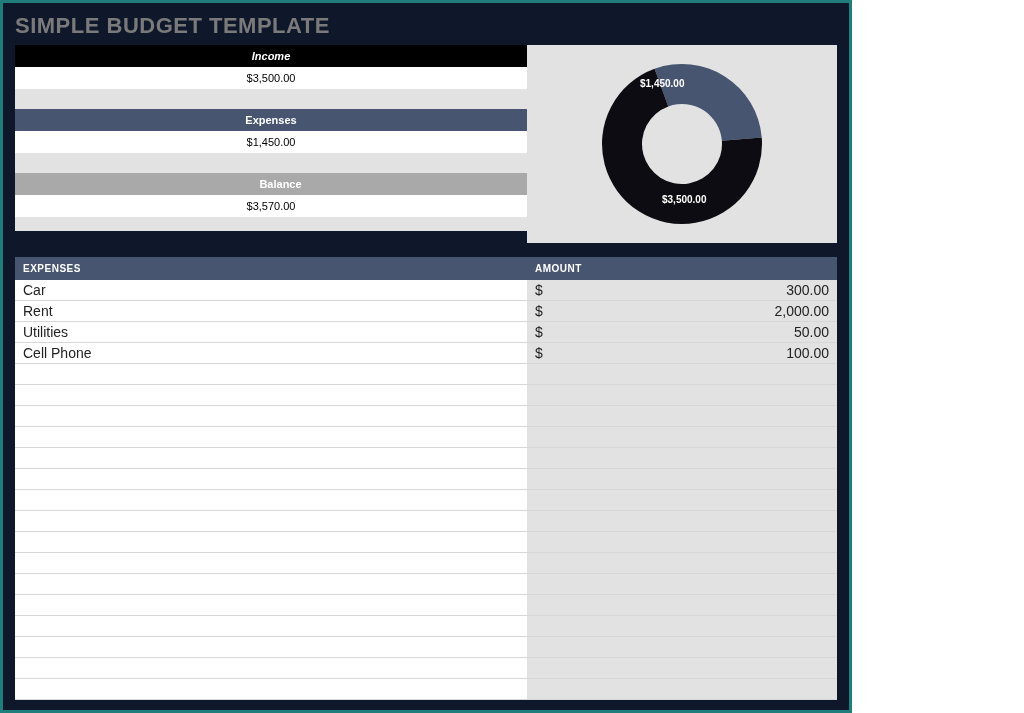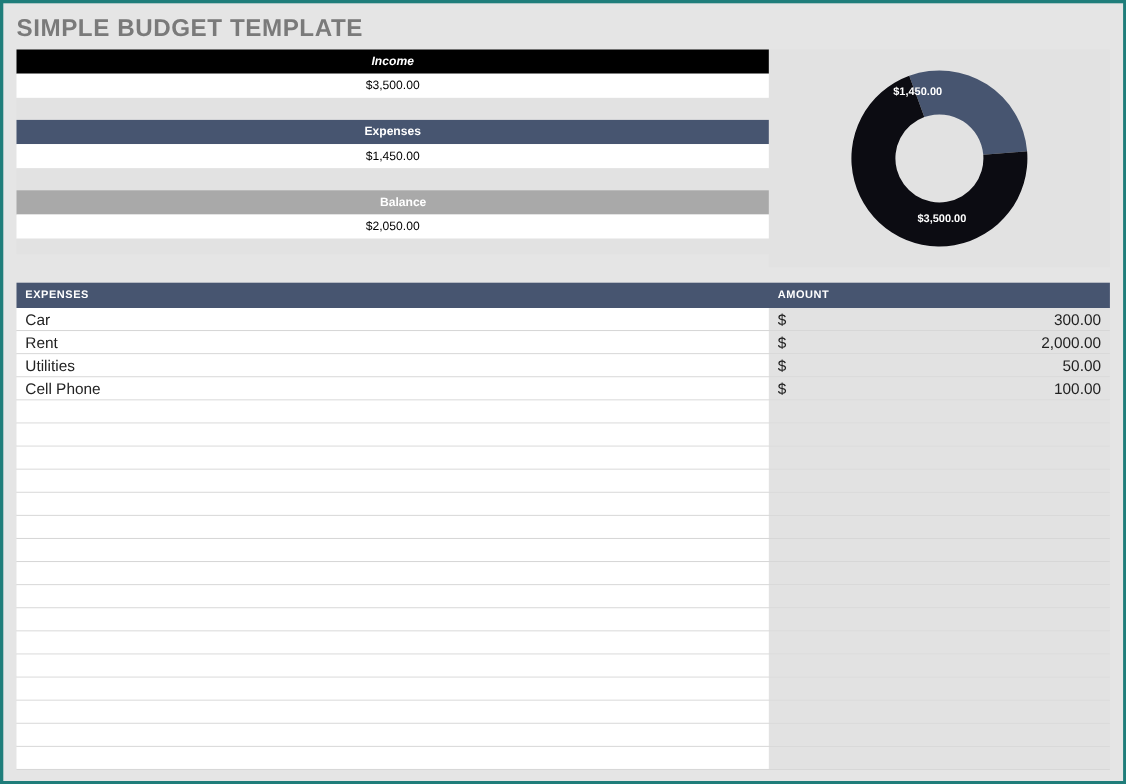--- a/index.html
+++ b/index.html
@@ -4,24 +4,24 @@
 <style>
   * { box-sizing: border-box; margin: 0; padding: 0; }
   body {
     font-family: Arial, Helvetica, sans-serif;
     background: #ffffff;
     width: 1024px;
     height: 713px;
     overflow: hidden;
   }
   .frame {
-    width: 1024px;
+    width: 852px;
     height: 713px;
     border: 3px solid #1f7d7a;
-    background: #e5e5e5;
+    background: #0f172a;
     display: flex;
     flex-direction: column;
   }
   .page-title {
     font-size: 22px;
     font-weight: bold;
     color: #7a7a7a;
     letter-spacing: 0.5px;
     padding: 10px 12px 6px;
   }
@@ -109,21 +109,21 @@
 
   <div class="top-area">
     <div class="summary-col">
       <div class="band band-black">Income</div>
       <div class="band band-white">$3,500.00</div>
       <div class="band band-gap"></div>
       <div class="band band-navy">Expenses</div>
       <div class="band band-white">$1,450.00</div>
       <div class="band band-gap"></div>
       <div class="band band-grey">Balance</div>
-      <div class="band band-white">$2,050.00</div>
+      <div class="band band-white">$3,570.00</div>
       <div class="band band-gap" style="height:14px;"></div>
     </div>
     <div class="chart-col">
       <div class="donut-wrap">
         <svg id="donut-svg" width="180" height="180" viewBox="0 0 180 180">
             <path d="M 62.568175403563885 14.850182972209694 A 80 80 0 0 1 169.74242477613853 83.58550930923691 L 129.87121238806927 86.79275465461845 A 40 40 0 0 0 76.28408770178194 52.42509148610485 Z" fill="#475570"></path>
             <path d="M 169.74242477613853 83.58550930923691 A 80 80 0 1 1 62.56817540356384 14.850182972209709 L 76.28408770178191 52.425091486104854 A 40 40 0 1 0 129.87121238806927 86.79275465461845 Z" fill="#0c0c12"></path>
           </svg>
         <div class="donut-label" id="lbl0" style="left: 48px; top: 24px;">$1,450.00</div>
         <div class="donut-label" id="lbl1" style="left: 70px; top: 140px;">$3,500.00</div>

